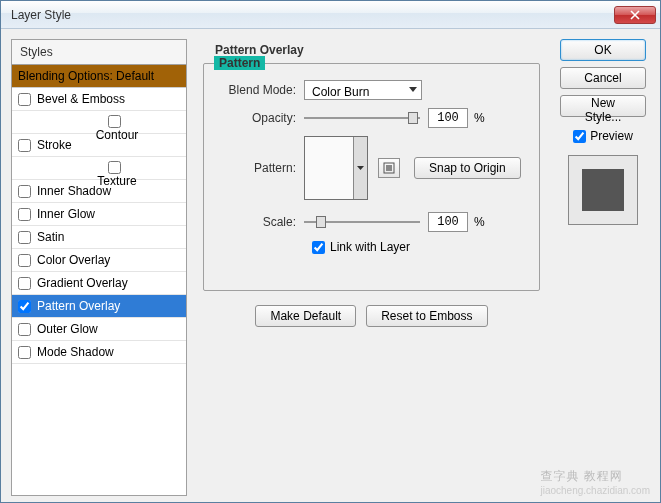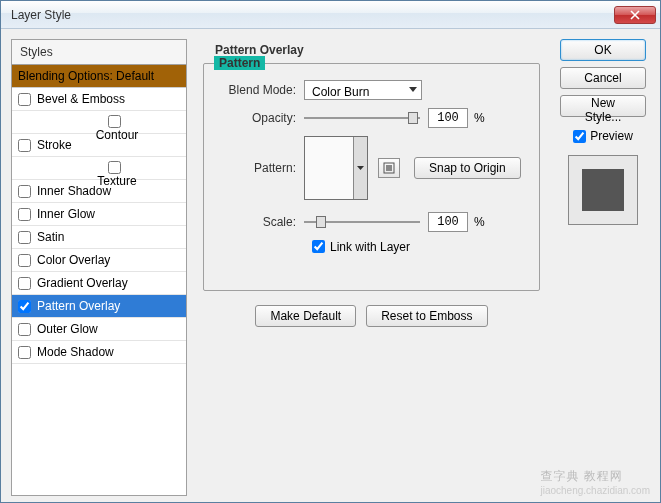--- a/index.html
+++ b/index.html
@@ -38,21 +38,21 @@
     .num-input { width: 40px; height: 20px; border: 1px solid #909090; background: #fff; text-align: center; margin-left: 8px; padding: 0 2px; font-family: Liberation Mono, monospace;}
     .pct { margin-left: 6px; }
     
     .pattern-swatch { width: 64px; height: 64px; border: 1px solid #707070; background: #fff; display: flex; }
     .pattern-swatch .prev { width: 48px; background: #fafafa; }
     .pattern-swatch .dd { width: 14px; background: #ddd; border-left: 1px solid #888; display:flex; align-items:center; justify-content:center;}
     .icon-btn { width: 22px; height: 20px; border: 1px solid #909090; background: linear-gradient(#fdfdfd,#e6e6e6); display:flex; align-items:center; justify-content:center; margin-left: 10px; }
     
     .btn { height: 22px; border: 1px solid #909090; background: linear-gradient(#fdfdfd,#e6e6e6); padding: 0 14px; border-radius: 3px; cursor: pointer; }
     
-    .link-row { display:flex; align-items:flex-start; margin-left: 94px; margin-top: 2px;}
+    .link-row { display:flex; align-items:flex-end; margin-left: 94px; margin-top: 2px;}
     .link-row input { margin-right: 5px; }
     
     .bottom-btns { display:flex; gap: 10px; justify-content:center; margin-top: 14px; }
     
     .right-col { width: 94px; display:flex; flex-direction:column; gap: 6px; align-items:center; }
     .right-col .btn { width: 86px; text-align:center; }
     .btn.ok { border: 1.5px solid #2f8fd0; box-shadow: 0 0 2px #7fc0ef inset; }
     .preview-chk { display:flex; align-items:center; margin-top: 6px; }
     .preview-chk input { margin-right: 4px; }
     .preview-box { width: 70px; height: 70px; border: 1px solid #888; background: #e8e8e8; margin-top: 6px; display:flex; align-items:center; justify-content:center;}

